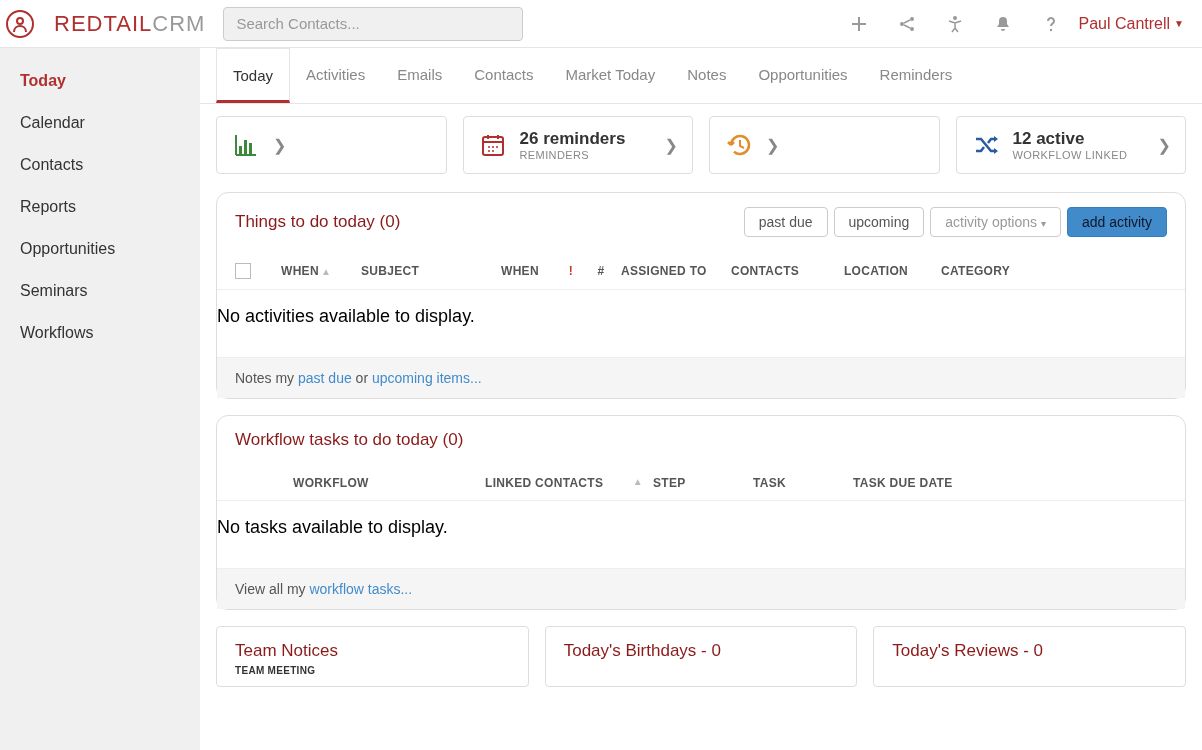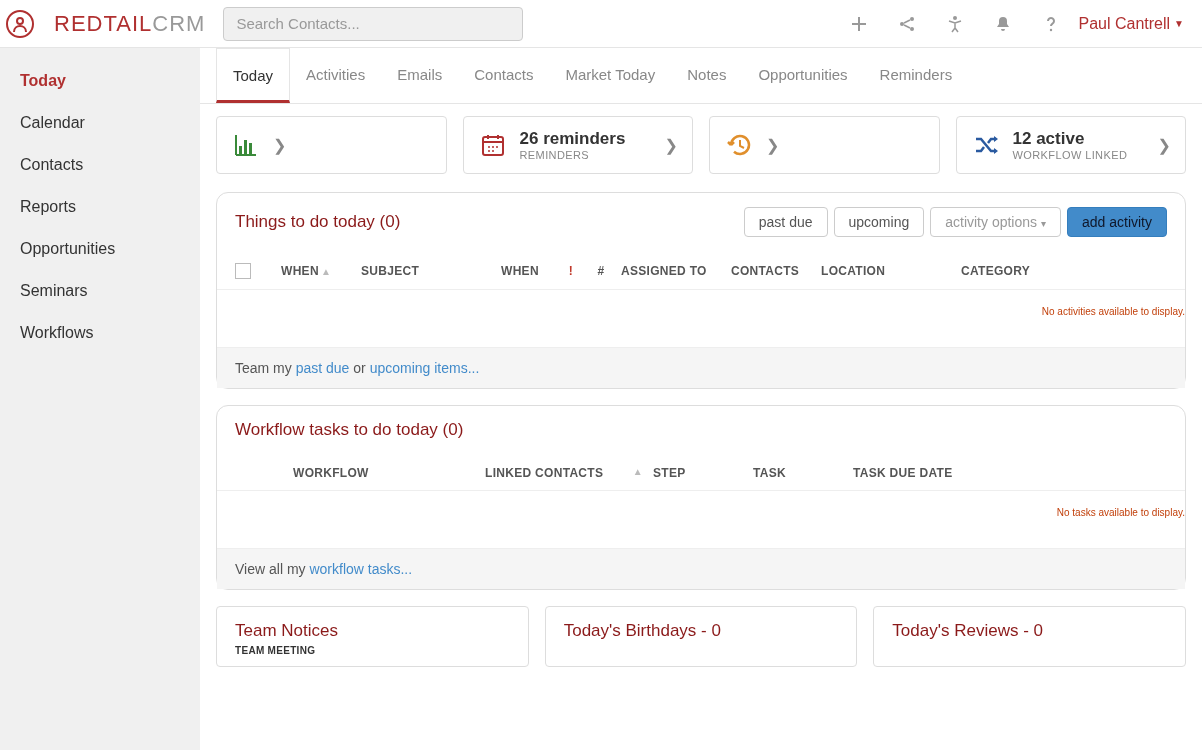--- a/index.html
+++ b/index.html
@@ -48,32 +48,32 @@
 .panel-header-spacer { flex: 1; }
 .btn { border: 1px solid #ccc; background: #fff; border-radius: 4px; padding: 6px 14px; font-size: 14px; color: #555; cursor: pointer; }
 .btn + .btn { margin-left: 6px; }
 .btn-primary { background: #428bca; border-color: #357ebd; color: #0f172a; }
 .btn-dropdown { color: #999; }
 
 .table-head { display: flex; align-items: center; padding: 12px 18px 10px; border-bottom: 1px solid #eee; font-size: 12px; color: #555; letter-spacing: 0.3px; font-weight: 600; margin-top: 8px;}
 .table-head .col { padding-right: 10px; }
 .checkbox { width: 16px; height: 16px; border: 1px solid #bbb; margin-right: 30px; }
 .th-sort { color:#bbb; font-size:10px; margin-left:2px; }
-.empty { text-align: right; padding: 16px 0 30px; color: #c2410c; font-size: 10px; }
+.empty { text-align: left; padding: 16px 0 30px; color: #000000; font-size: 18px; }
 .panel-footer { background: #f5f5f5; padding: 12px 18px; border-top: 1px solid #eee; font-size: 14px; color: #555; }
 .panel-footer a { color: #428bca; }
 
 
 .three-row { display: flex; gap: 16px; padding: 0 16px; }
 .mini-panel { flex: 1; border: 1px solid #ddd; border-radius: 4px; padding: 14px 18px 10px; }
 .mini-title { font-size: 17px; color: #8b1a1a; font-weight: 500; margin-bottom: 4px; }
 .mini-sub { font-size: 10px; font-weight: 700; letter-spacing: 0.3px; }
 
 
-.w-when{width:80px;} .w-subj{width:140px;} .w-type{width:60px;} .w-priority{width:30px;text-align:center;} .w-num{width:30px;text-align:center;} .w-assigned{width:110px;} .w-contacts{width:90px;} .w-loc{width:140px;} .w-cat{width:90px;}
+.w-when{width:80px;} .w-subj{width:140px;} .w-type{width:60px;} .w-priority{width:30px;text-align:center;} .w-num{width:30px;text-align:center;} .w-assigned{width:110px;} .w-contacts{width:90px;} .w-loc{width:120px;text-align:center;} .w-cat{width:90px;}
 
 .w-wflow{width:160px;margin-left:18px;} .w-linked{width:200px;padding-left:32px;} .w-step{width:100px;} .w-task{width:100px;} .w-due{width:180px;}
 
 svg { display: block; }
 </style>
 </head>
 <body>
 
 <div class="header">
   <div class="logo">
@@ -219,21 +219,21 @@
         <div class="col w-type">WHEN</div>
         <div class="col w-priority" style="color:#c0392b;font-weight:700">!</div>
         <div class="col w-num">#</div>
         <div class="col w-assigned">ASSIGNED TO</div>
         <div class="col w-contacts">CONTACTS</div>
         <div class="col w-loc">LOCATION</div>
         <div class="col w-cat">CATEGORY</div>
       </div>
       <div class="empty">No activities available to display.</div>
       <div class="panel-footer">
-        <span>Team my </span><a href="#">past due</a><span> or </span><a href="#">upcoming items...</a>
+        <span>Notes my </span><a href="#">past due</a><span> or </span><a href="#">upcoming items...</a>
       </div>
     </div>
 
     <div class="panel">
       <div class="panel-header">
         <div class="panel-title">Workflow tasks to do today (0)</div>
       </div>
       <div class="table-head">
         <div style="width:40px"></div>
         <div class="col w-wflow">WORKFLOW</div>

